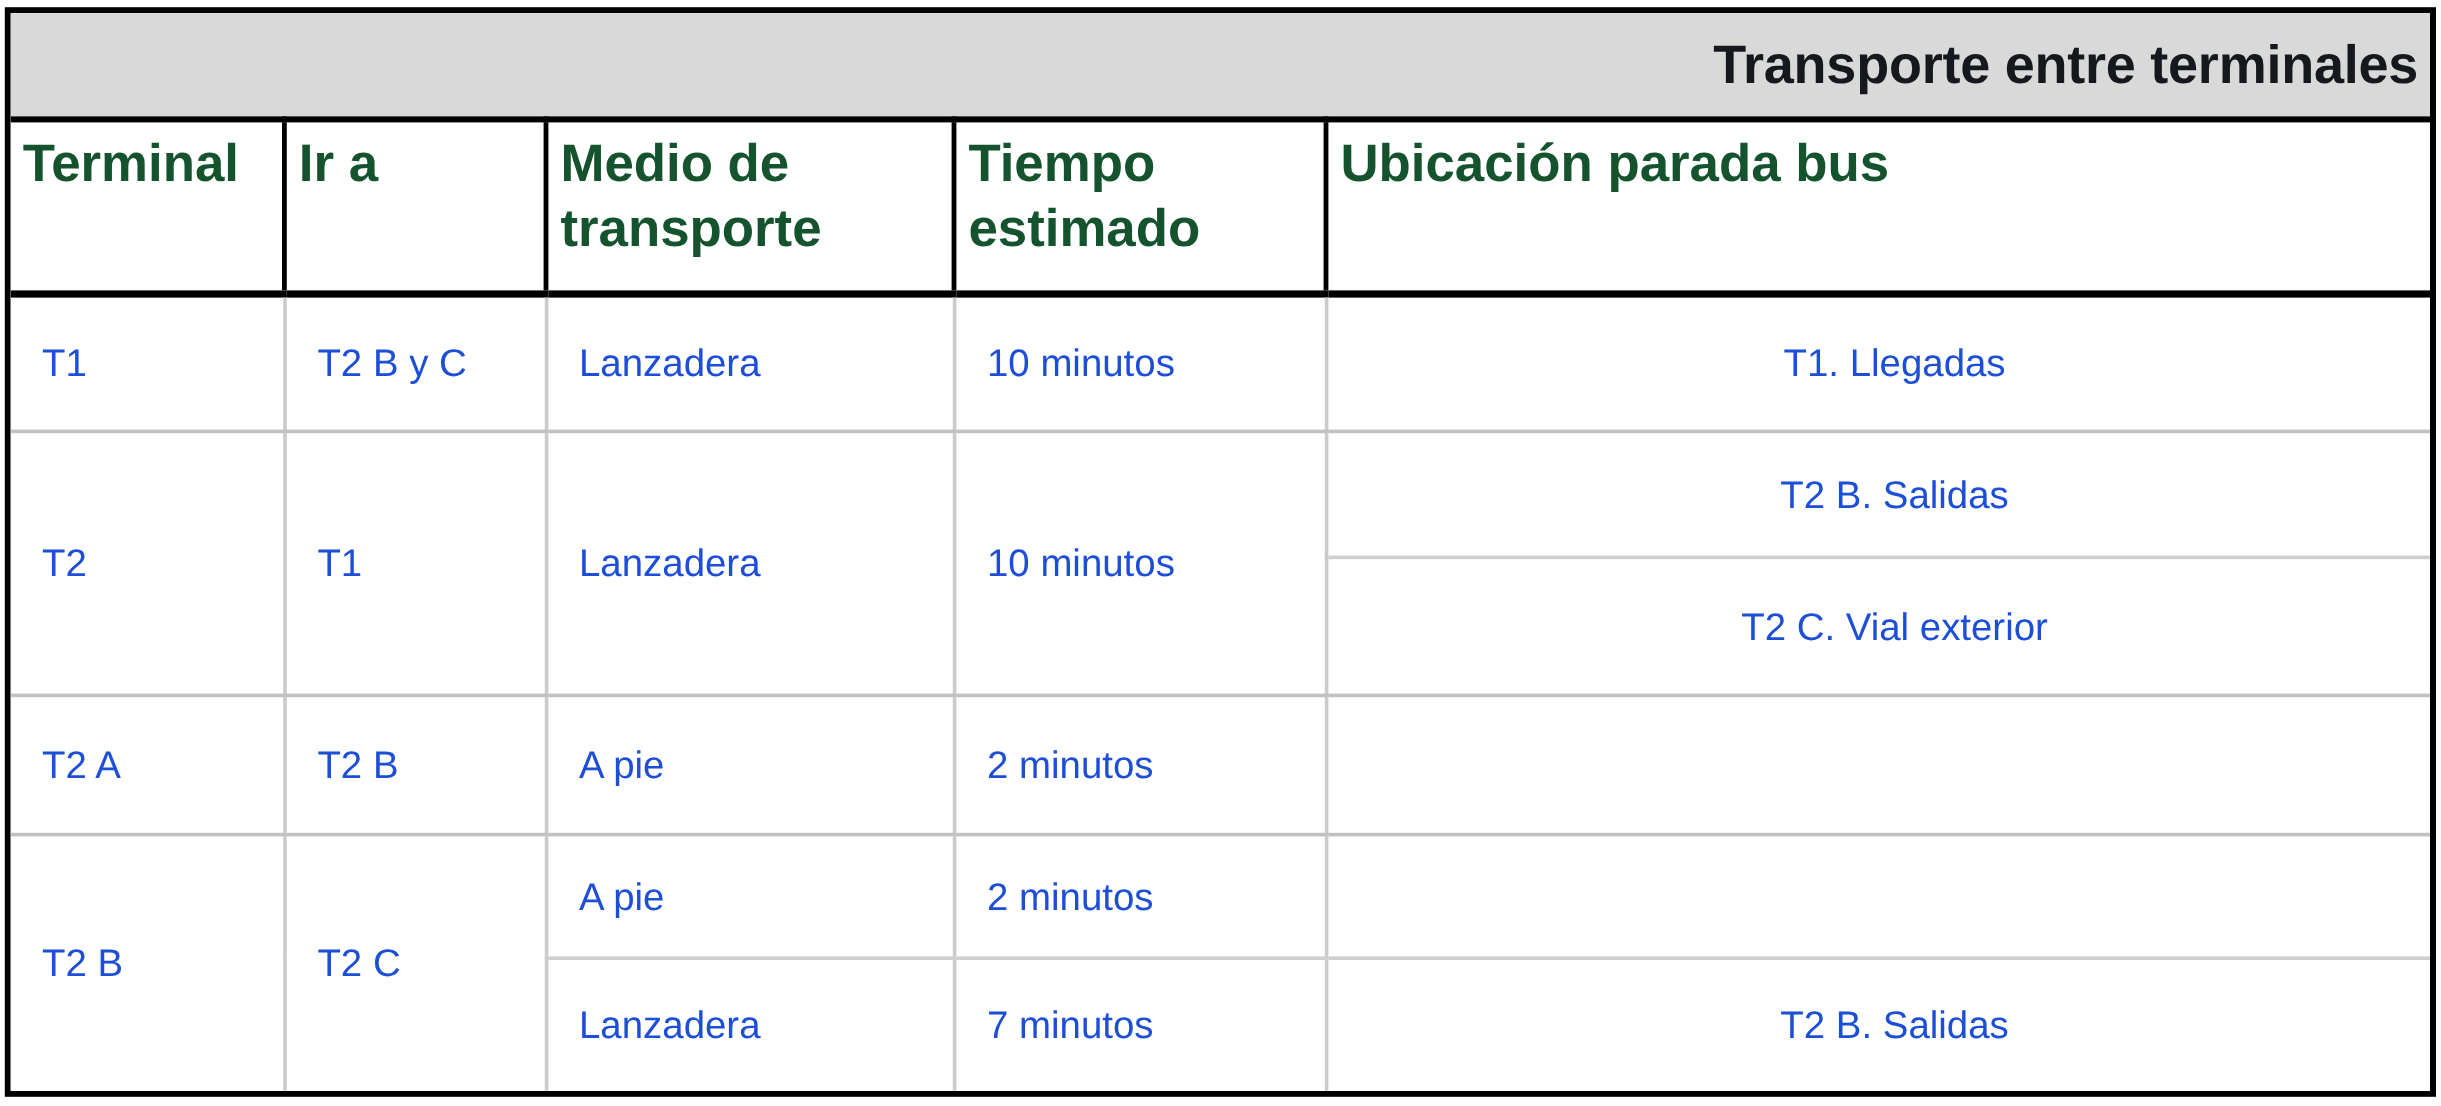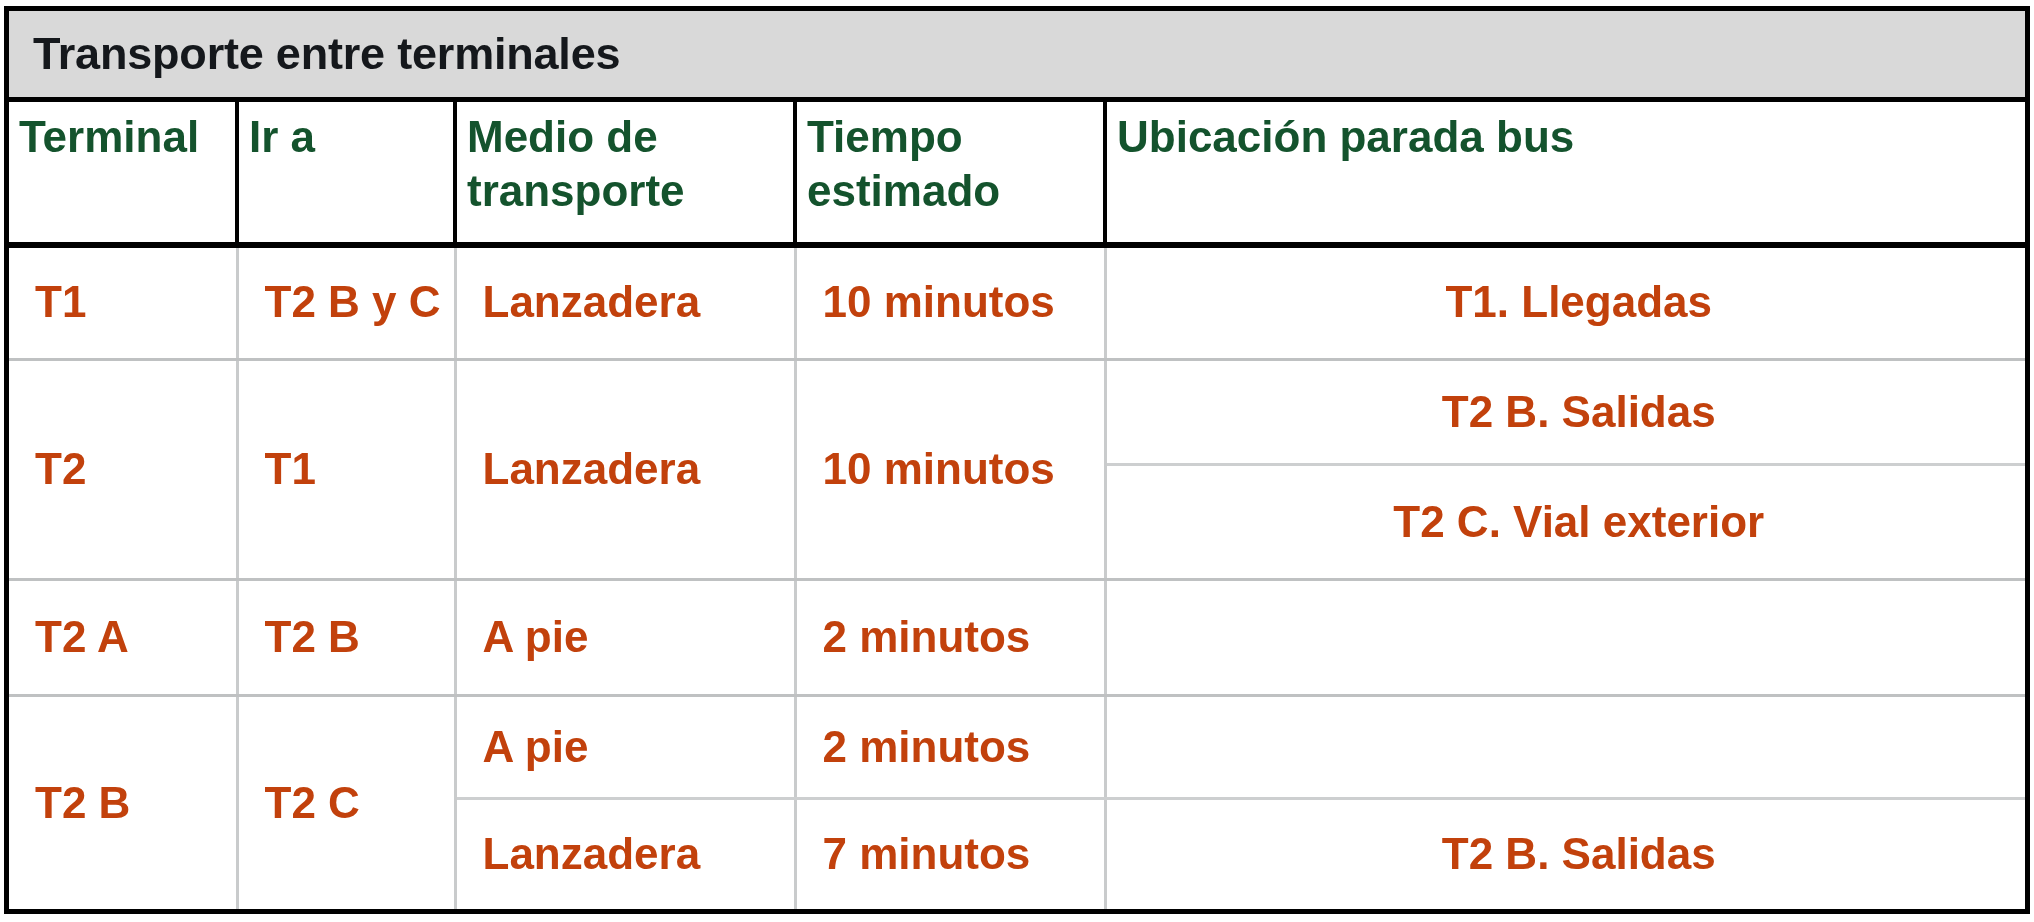--- a/index.html
+++ b/index.html
@@ -32,24 +32,24 @@
     height: 100%;
     border-collapse: collapse;
     table-layout: fixed;
     background: #ffffff;
   }
 
   
   tr.title-row > td {
     background: #d9d9d9;
     border-bottom: 5px solid #000000;
-    text-align: left;
+    text-align: right;
     vertical-align: middle;
     height: 78px;
-    padding: 0 24px;
+    padding: 0 10px;
   }
   .title-text {
     font-size: 45px;
     font-weight: bold;
     color: #15181c;
     letter-spacing: -0.2px;
     line-height: 1.05;
   }
 
   
@@ -77,25 +77,25 @@
     border-bottom: 3px solid #bfc1c2;
     vertical-align: middle;
     padding: 0 0 0 26px;
     background: #ffffff;
   }
   td.cell.last-col { border-right: none; text-align: center; }
   td.cell.no-bottom { border-bottom: none; }
   td.cell.thin-bottom { border-bottom: 3px solid #cdcfd0; }
 
   .cell-text {
-    font-size: 44px;
-    color: #c2410c;
+    font-size: 32px;
+    color: #1d4ed8;
     line-height: 1.15;
     display: block;
-    font-weight: bold;
+    font-weight: normal;
   }
   .cell-text:empty { display: block; min-height: 1px; }
 
   
   td.v-mid { vertical-align: middle; }
 </style>
 </head>
 <body>
 
 <div class="table-frame">

